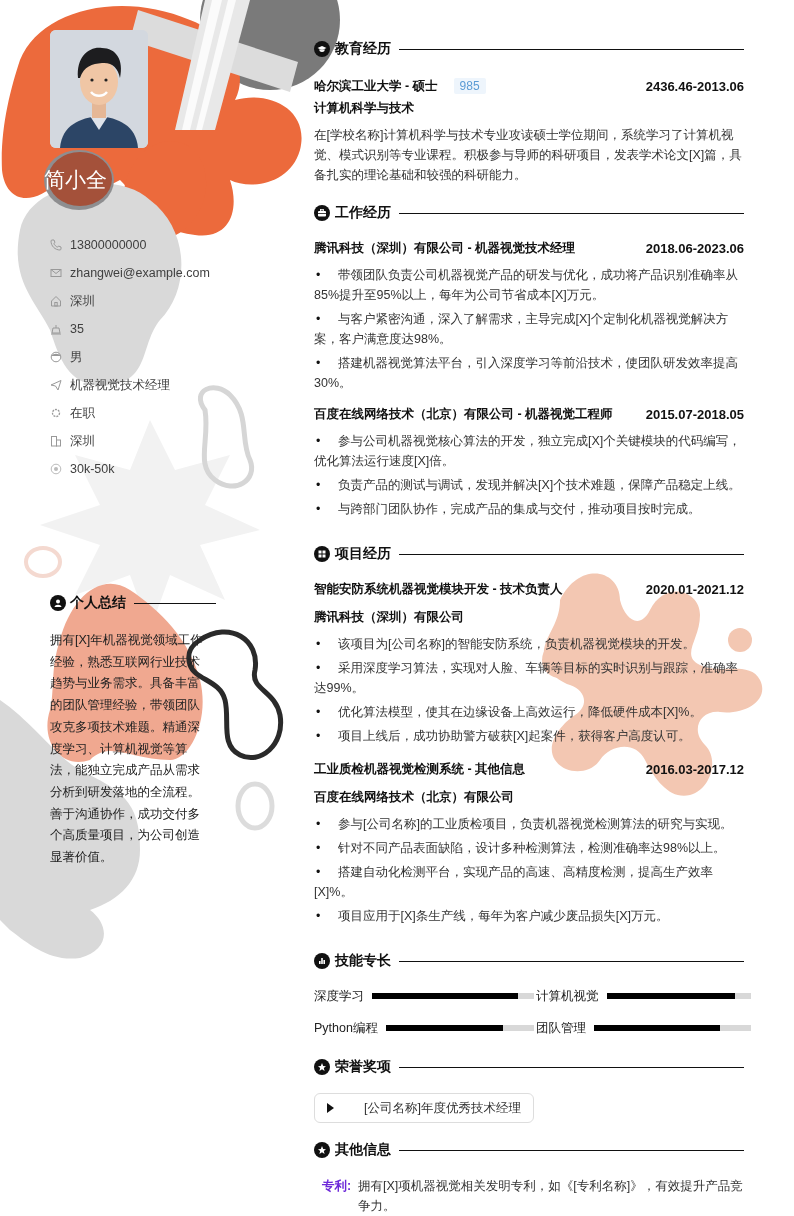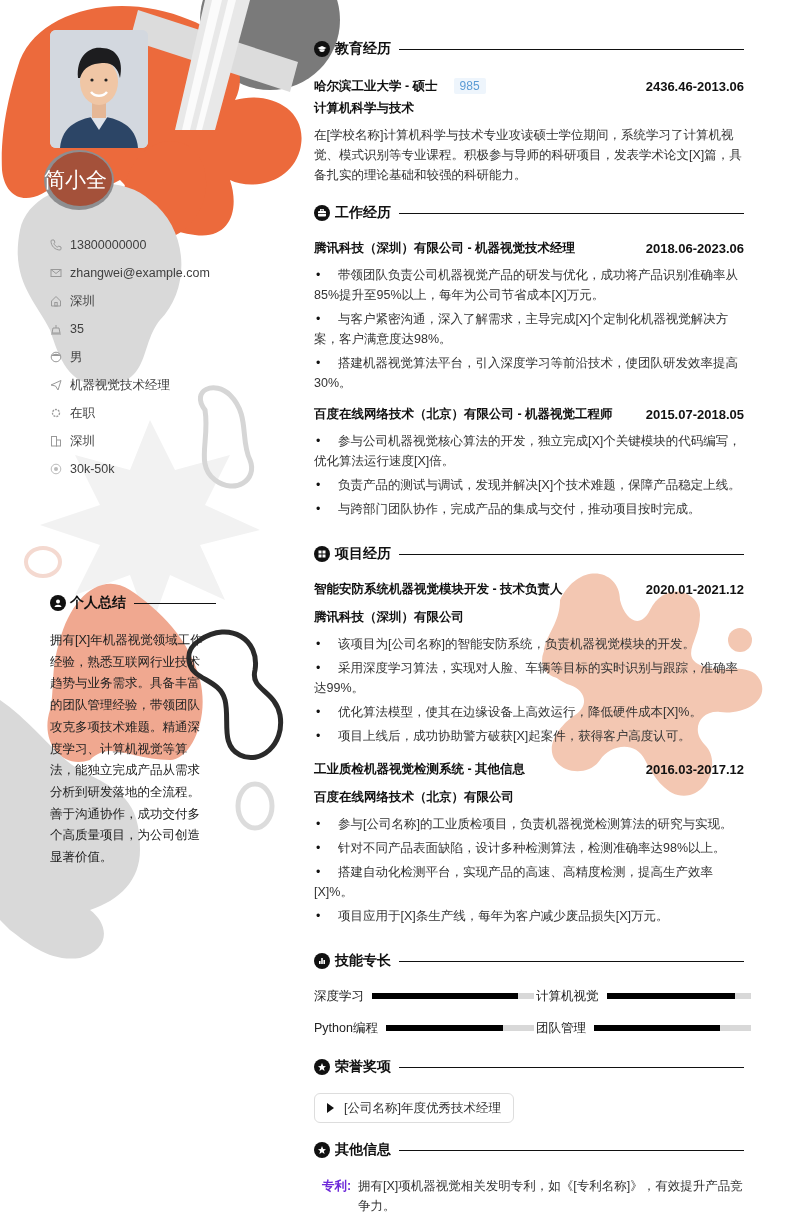--- a/index.html
+++ b/index.html
@@ -42,21 +42,21 @@
   ul.bul { list-style: none; }
   ul.bul li { font-size: 12.5px; line-height: 20px; color: #333; margin-bottom: 4px; }
   ul.bul li::before { content: "•"; display: inline-block; width: 22px; padding-left: 2px; color: #111; }
 
   .skills { display: grid; grid-template-columns: 220px 215px; column-gap: 2px; row-gap: 12px; margin-top: 14px; }
   .skill { display: flex; align-items: center; font-size: 12.5px; color: #222; height: 20px; }
   .skill .lbl { white-space: nowrap; margin-right: 8px; }
   .skill .track { flex: 1; height: 6px; background: #d8d8d8; position: relative; }
   .skill .bar { position: absolute; left: 0; top: 0; height: 6px; background: #000; }
 
-  .award { display: inline-flex; align-items: center; border: 1px solid #ddd; border-radius: 6px; padding: 0 12px 0 12px; height: 30px; font-size: 12.5px; color: #333; background: #fff; }
+  .award { display: inline-flex; align-items: center; border: 1px solid #ddd; border-radius: 6px; padding: 0 12px 0 12px; height: 30px; font-size: 12.5px; color: #333; background: #fff; gap: 20px; }
   .award .tri { width: 0; height: 0; border-left: 7px solid #111; border-top: 5px solid transparent; border-bottom: 5px solid transparent; margin-right: 10px; }
 
   .other-row { display: flex; font-size: 12.5px; line-height: 20px; color: #333; }
   .other-row .k { font-weight: bold; color: #6d28d9; width: 36px; flex: none; margin-left: 8px; }
 </style>
 </head>
 <body>
 
 <svg class="bg" viewBox="0 0 794 1216" xmlns="http://www.w3.org/2000/svg">
 

